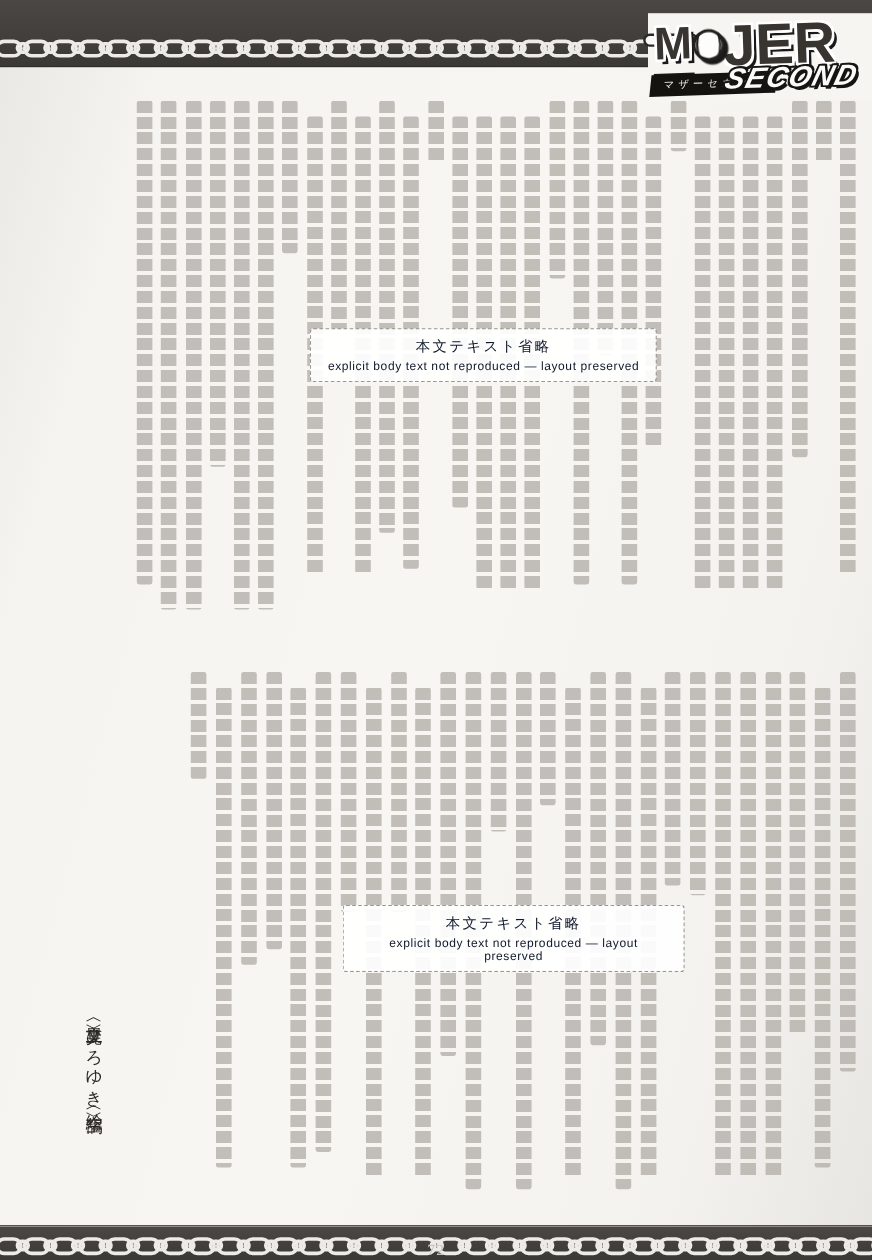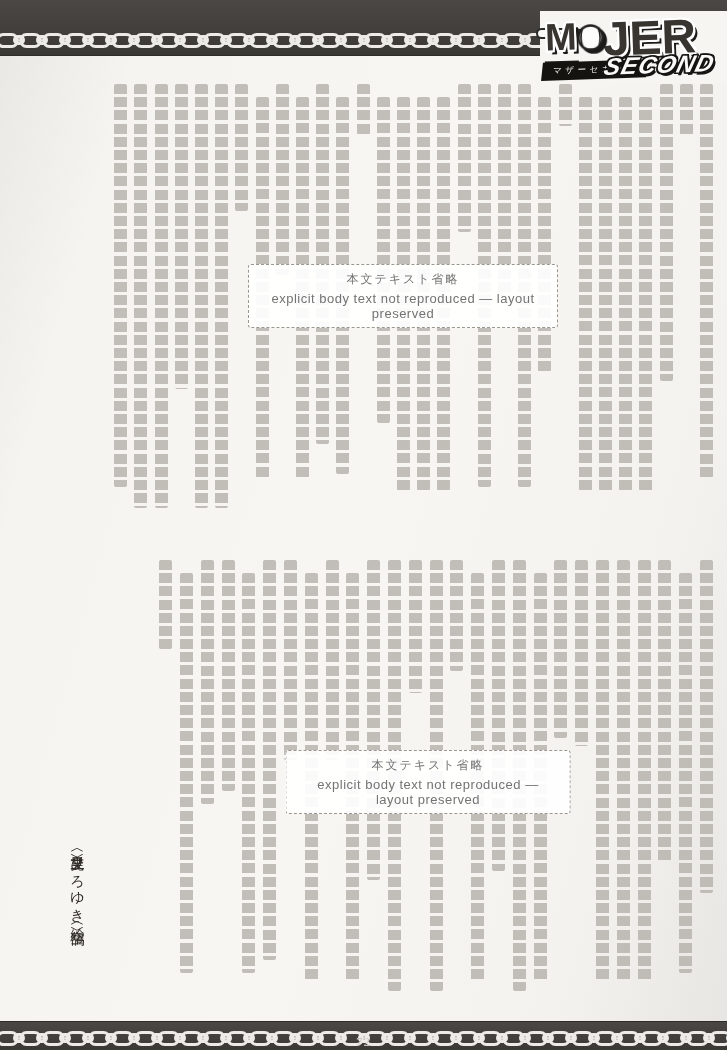--- a/index.html
+++ b/index.html
@@ -50,23 +50,23 @@
               border-top:2px solid #1b1a18;border-bottom:2px solid #1b1a18;transform:rotate(-2deg);}
 
   
   .textblock{position:absolute;z-index:1;}
   .tb1{top:84px;right:14px;width:620px;height:424px;}
   .tb2{top:560px;right:14px;width:570px;height:444px;}
   .rcol{position:absolute;width:13px;border-radius:2px;opacity:.8;
         background:repeating-linear-gradient(180deg,#b4b0aa 0 10px,rgba(0,0,0,0) 10px 13.2px);}
   .notice{position:absolute;left:50%;top:50%;transform:translate(-50%,-50%);
           background:rgba(255,255,255,.92);border:1px dashed #9b968e;border-radius:3px;
-          padding:6px 14px;text-align:center;color:#737373;z-index:2;}
+          padding:6px 14px;text-align:center;color:#0f172a;z-index:2;}
   .notice .jp{display:block;font-size:12px;letter-spacing:2px;}
-  .notice .en{display:block;font-size:13px;margin-top:3px;letter-spacing:.5px;}
+  .notice .en{display:block;font-size:10px;margin-top:3px;letter-spacing:.5px;}
 
   
   .credits{position:absolute;top:843px;left:64px;height:125px;writing-mode:vertical-rl;
            font-family:"Liberation Serif",serif;font-size:14px;color:#2b2823;
            letter-spacing:1px;display:flex;}
   .credit-line{margin-left:4px;white-space:nowrap;}
 </style>
 </head>
 <body>
 

